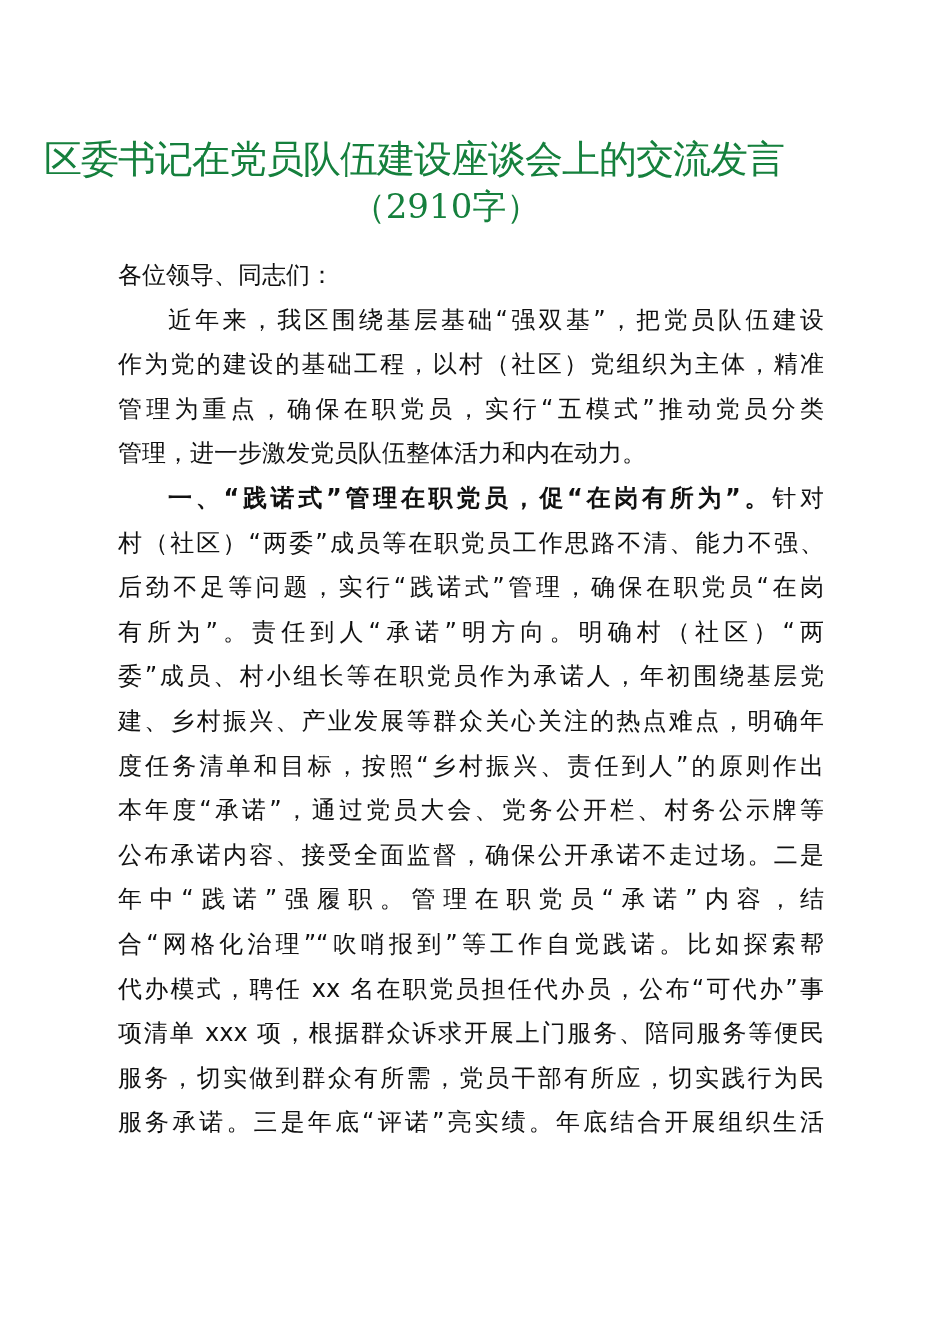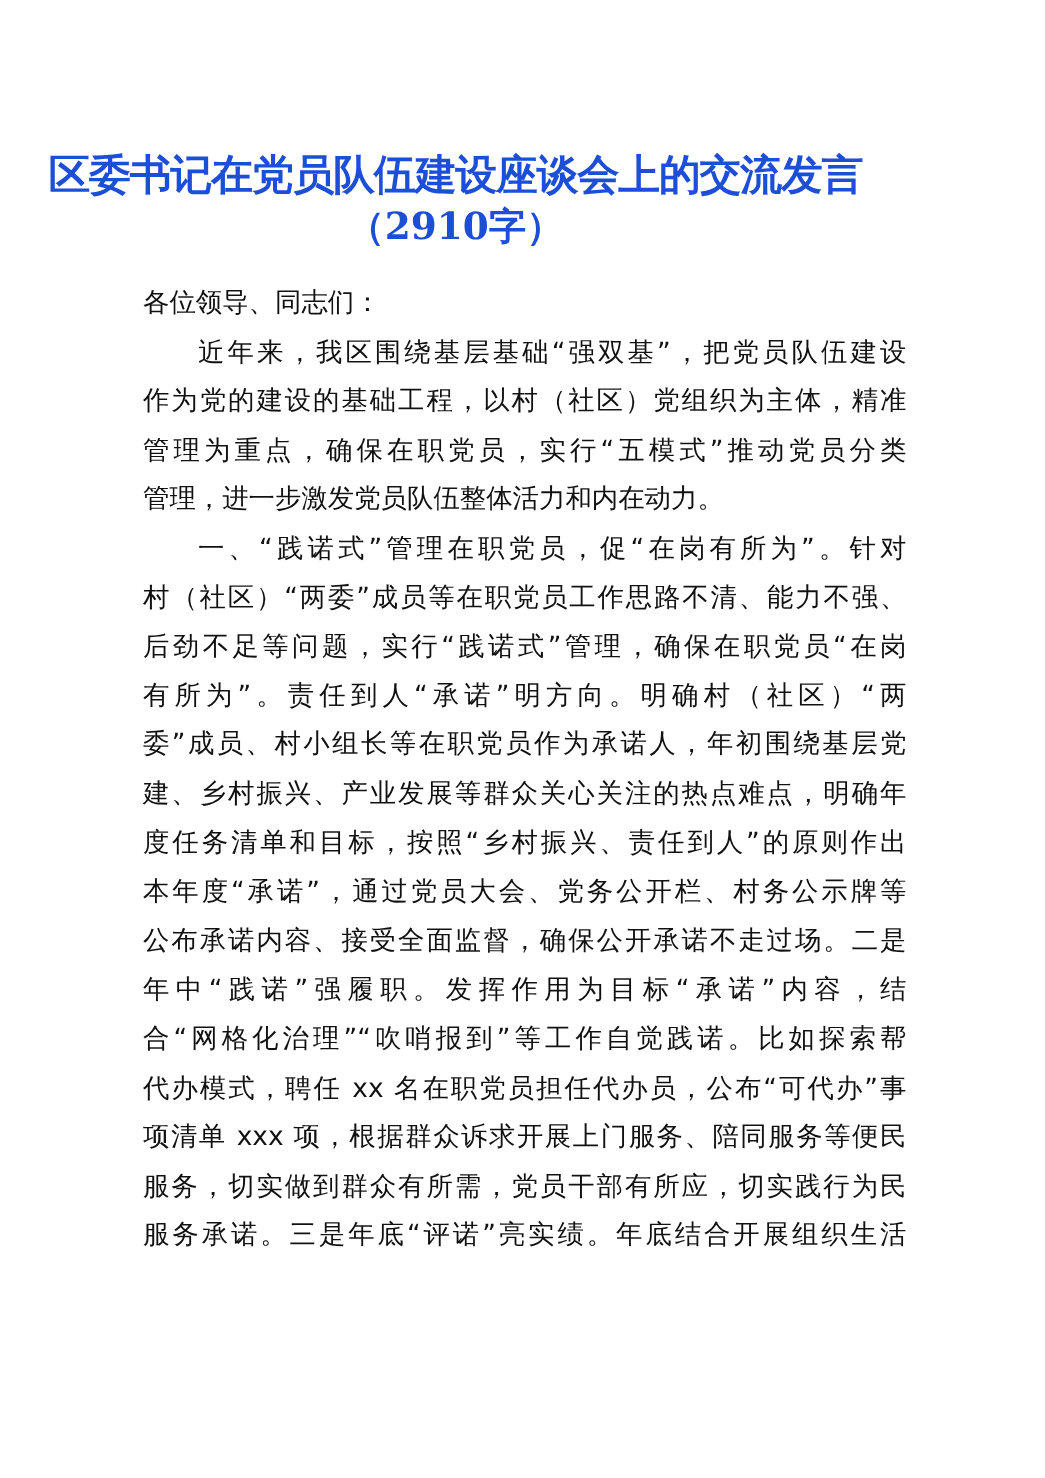--- a/index.html
+++ b/index.html
@@ -1,27 +1,27 @@
 <!DOCTYPE html>
 <html><head>
 <meta charset="utf-8">
 <style>
   html, body { margin:0; padding:0; background:#ffffff; }
   body { width:950px; height:1344px; position:relative; overflow:hidden; }
   .page { position:absolute; left:0; top:0; width:950px; height:1344px; background:#fff; }
-  .title { position:absolute; left:0; width:828px; text-align:center; color:#1d4ed8;
-    font-family:"DejaVu Serif","Liberation Serif",serif; font-weight:bold; }
+  .title { position:absolute; left:0; width:828px; text-align:center; color:#15803d;
+    font-family:"DejaVu Serif","Liberation Serif",serif; font-weight:normal; }
   .t1 { top:136px; font-size:38px; letter-spacing:-1px; line-height:46px; }
-  .t2 { top:184px; font-size:34px; line-height:44px; }
+  .t2 { top:184px; font-size:34px; line-height:44px;padding-left:32px; }
   .body { position:absolute; left:118px; top:253px; width:706px; color:#111;
     font-family:"DejaVu Sans","Liberation Sans",sans-serif; font-size:24px; }
-  .line { height:44.6px; line-height:44.6px; white-space:nowrap; text-align:justify; text-align-last:justify; overflow:visible;margin-left:12px; }
+  .line { height:44.6px; line-height:44.6px; white-space:nowrap; text-align:justify; text-align-last:justify; overflow:visible; }
   .line.last { text-align-last:left; }
   .line.indent { padding-left:50px; }
-  .bold { font-weight:normal; font-family:"DejaVu Sans","Liberation Sans",sans-serif; }
+  .bold { font-weight:bold; font-family:"DejaVu Sans","Liberation Sans",sans-serif; }
 </style>
 </head>
 <body>
 
 <div class="page">
   <div class="title t1">区委书记在党员队伍建设座谈会上的交流发言</div>
   <div class="title t2">（2910字）</div>
 
   <div class="body">
     <div class="line last">各位领导、同志们：</div>
@@ -36,21 +36,21 @@
     <div>
       <div class="line indent"><span class="bold">一、“践诺式”管理在职党员，促“在岗有所为”。</span><span>针对</span></div>
       <div class="line">村（社区）“两委”成员等在职党员工作思路不清、能力不强、</div>
       <div class="line">后劲不足等问题，实行“践诺式”管理，确保在职党员“在岗</div>
       <div class="line">有所为”。责任到人“承诺”明方向。明确村（社区）“两</div>
       <div class="line">委”成员、村小组长等在职党员作为承诺人，年初围绕基层党</div>
       <div class="line">建、乡村振兴、产业发展等群众关心关注的热点难点，明确年</div>
       <div class="line">度任务清单和目标，按照“乡村振兴、责任到人”的原则作出</div>
       <div class="line">本年度“承诺”，通过党员大会、党务公开栏、村务公示牌等</div>
       <div class="line">公布承诺内容、接受全面监督，确保公开承诺不走过场。二是</div>
-      <div class="line">年中“践诺”强履职。发挥作用为目标“承诺”内容，结</div>
+      <div class="line">年中“践诺”强履职。管理在职党员“承诺”内容，结</div>
       <div class="line">合“网格化治理”“吹哨报到”等工作自觉践诺。比如探索帮</div>
       <div class="line">代办模式，聘任 xx 名在职党员担任代办员，公布“可代办”事</div>
       <div class="line">项清单 xxx 项，根据群众诉求开展上门服务、陪同服务等便民</div>
       <div class="line">服务，切实做到群众有所需，党员干部有所应，切实践行为民</div>
       <div class="line">服务承诺。三是年底“评诺”亮实绩。年底结合开展组织生活</div>
     </div>
   </div>
 </div>
 
 </body></html>

